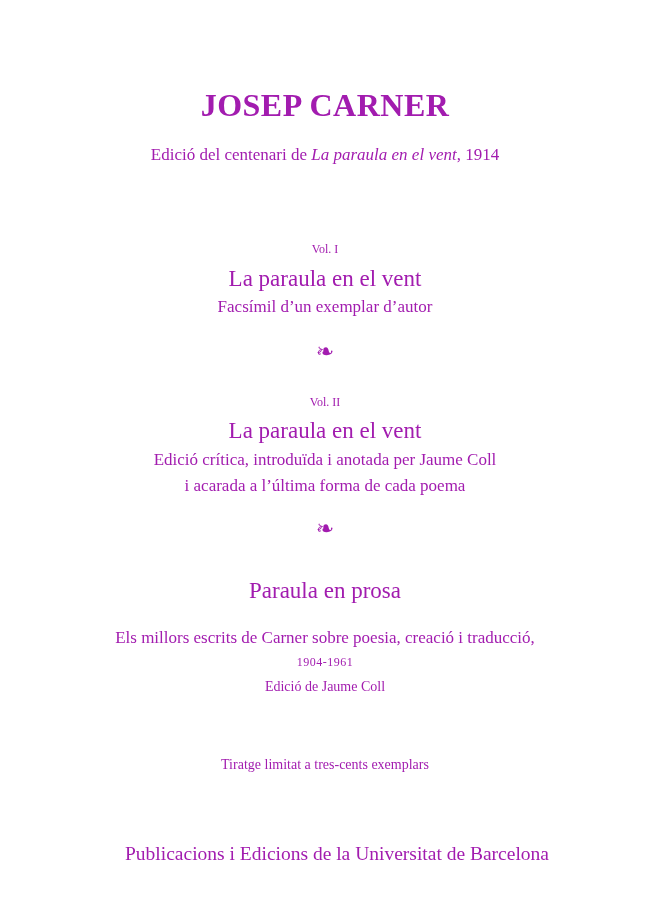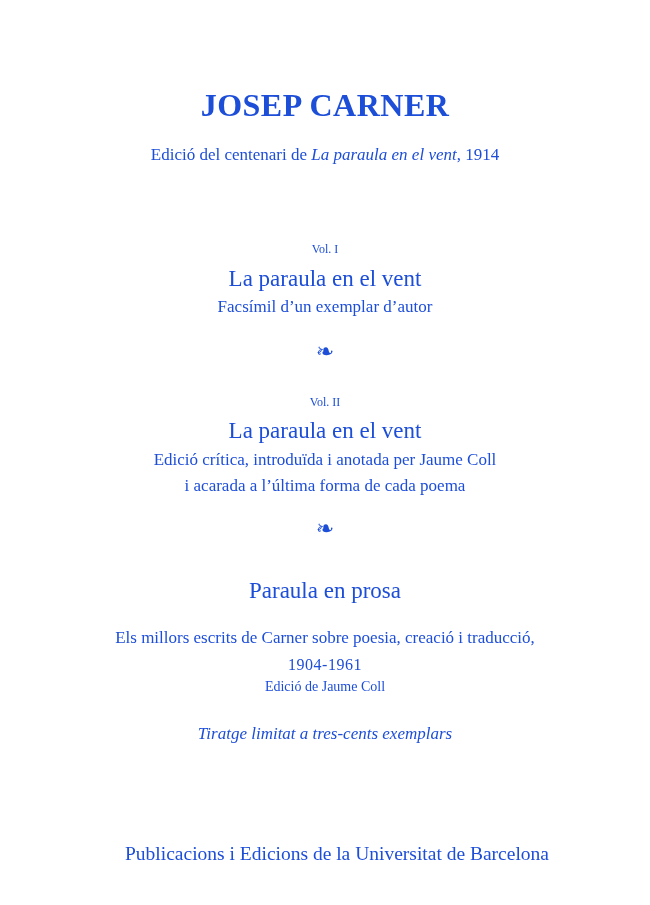--- a/index.html
+++ b/index.html
@@ -6,21 +6,21 @@
     margin: 0;
     padding: 0;
     background: #ffffff;
   }
   .page {
     position: relative;
     width: 650px;
     height: 905px;
     background: #ffffff;
     font-family: "Liberation Serif", "DejaVu Serif", serif;
-    color: #1d4ed8;
+    color: #a21caf;
     overflow: hidden;
   }
   .line {
     position: absolute;
     left: 0;
     width: 100%;
     text-align: center;
     line-height: 1.2;
     white-space: nowrap;
   }
@@ -50,24 +50,24 @@
   .orn2 { top: 518px; }
 
   .v2-label { top: 395px; }
   .v2-title { top: 417px; }
   .v2-line1 { top: 450px; }
   .v2-line2 { top: 476px; }
 
   .v3-label { top: 573px; }
   .v3-title { top: 577px; }
   .v3-line1 { top: 628px; }
-  .v3-line2 { top: 655px; font-size: 16px; letter-spacing: 0.5px; }
+  .v3-line2 { top: 655px; font-size: 12px; letter-spacing: 0.5px; }
   .v3-line3 { top: 679px; font-size: 14px; }
 
-  .limitation { top: 724px; font-size: 17px; font-style: italic; }
+  .limitation { top: 757px; font-size: 14px; }
   .publisher  { top: 842px; font-size: 19.5px; padding-left: 12px; }
 </style>
 </head>
 <body>
 
 <div class="page">
 
   <div class="line book-title">JOSEP CARNER</div>
 
   <div class="line subtitle"><span>Edició del centenari de </span><span class="it">La paraula en el vent</span><span>, 1914</span></div>

